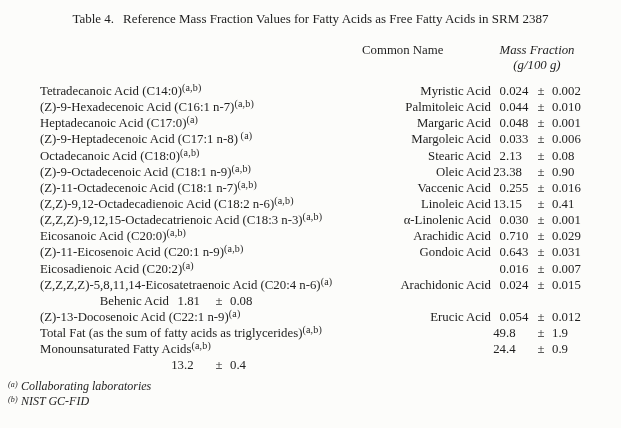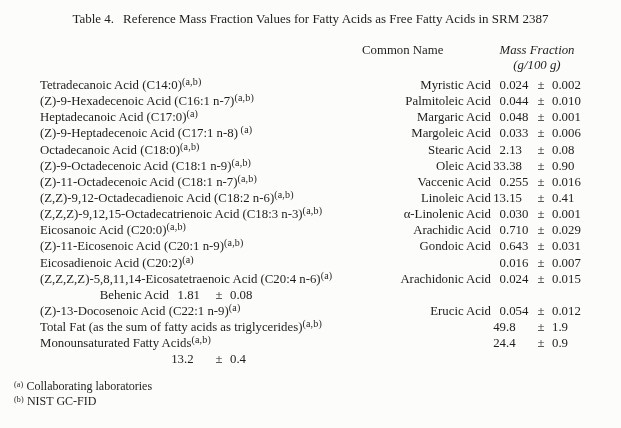--- a/index.html
+++ b/index.html
@@ -21,21 +21,21 @@
   }
   .title-label { margin-right: 9px; }
 
   .content {
     position: absolute;
     left: 40px; top: 43px;
     width: 560px;
     font-size: 12.8px;
   }
 
-  .hdr-row { display: flex; line-height: 14.5px; margin-bottom: 5px; }
+  .hdr-row { display: flex; line-height: 14.5px; margin-bottom: 11px; }
   .hdr-spacer { width: 322px; }
   .hdr-common { width: 129px; }
   .hdr-mass { width: 92px; text-align: center; font-style: italic; }
 
   .row {
     display: flex;
     height: 16.15px;
     line-height: 16.15px;
     white-space: nowrap;
   }
@@ -48,23 +48,24 @@
 
   sup.fn {
     font-size: 10px;
     line-height: 0;
     vertical-align: 4px;
     letter-spacing: 0.2px;
   }
 
   .footnotes {
     position: absolute;
-    left: 14px; top: 379px;
+    left: 8px; top: 379px;
     font-size: 12px;
     line-height: 14.5px;
+    font-style: italic;
   }
   .footnotes sup.fn { vertical-align: 3.5px; font-size: 8px; }
   .fn-text { margin-left: 3px; }
 </style>
 </head>
 <body>
 
 <div class="page">
 
   <div class="title-line">
@@ -124,21 +125,21 @@
       <div class="c-common">Stearic Acid</div>
       <div class="c-vint">2</div>
       <div class="c-vfrac">.13</div>
       <div class="c-pm">±</div>
       <div class="c-unc">0.08</div>
     </div>
 
     <div class="row">
       <div class="c-name"><span>(Z)-9-Octadecenoic Acid (C18:1 n-9)</span><sup class="fn">(a,b)</sup></div>
       <div class="c-common">Oleic Acid</div>
-      <div class="c-vint">33</div>
+      <div class="c-vint">23</div>
       <div class="c-vfrac">.38</div>
       <div class="c-pm">±</div>
       <div class="c-unc">0.90</div>
     </div>
 
     <div class="row">
       <div class="c-name"><span>(Z)-11-Octadecenoic Acid (C18:1 n-7)</span><sup class="fn">(a,b)</sup></div>
       <div class="c-common">Vaccenic Acid</div>
       <div class="c-vint">0</div>
       <div class="c-vfrac">.255</div>

